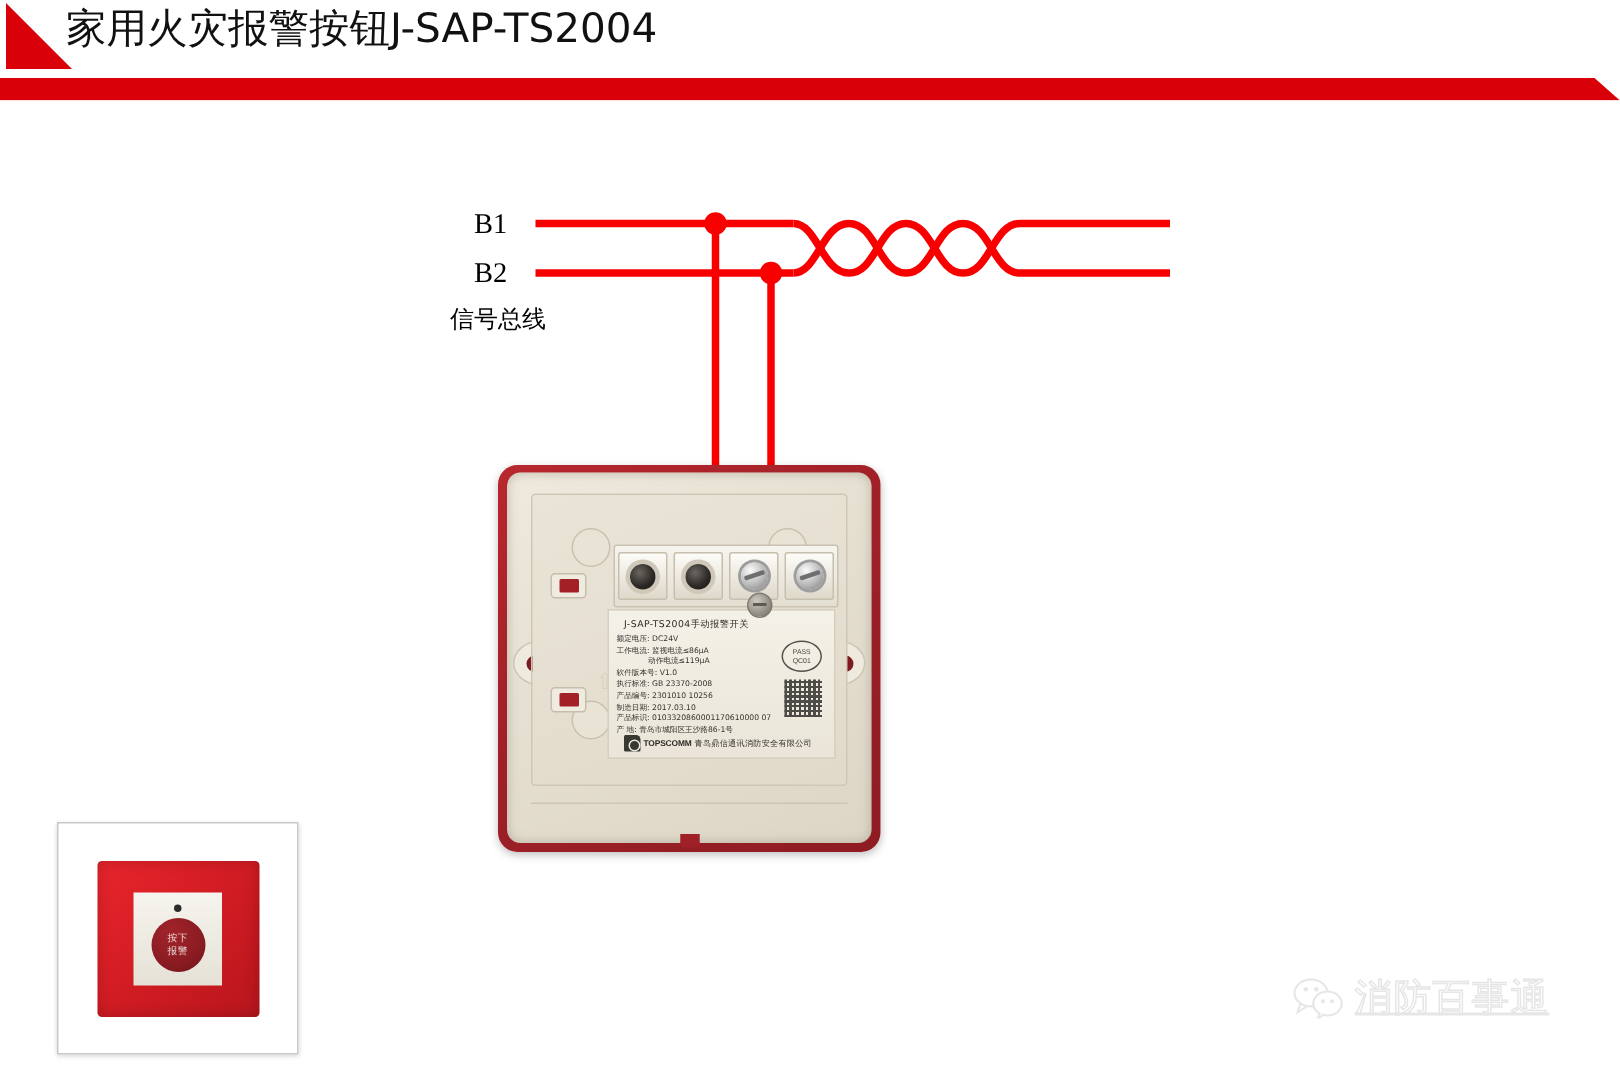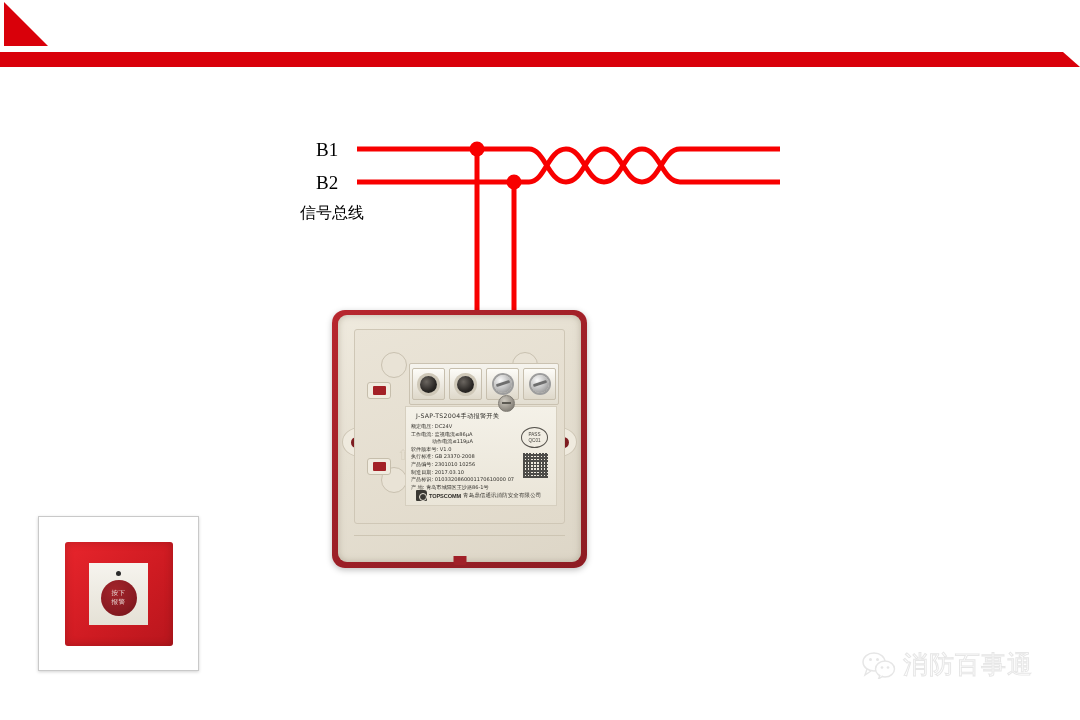--- a/index.html
+++ b/index.html
@@ -197,21 +197,21 @@
   .dev-notch{
     position:absolute;left:50%;bottom:3px;transform:translateX(-50%);
     width:13px;height:9px;background:#a02028;border-radius:0 0 2px 2px;
   }
   .dev-splitline{
     position:absolute;left:16px;right:16px;bottom:26px;height:1px;background:#cdc5b3;
   }
 
   
   .photo{
-    position:absolute;left:38px;top:516px;width:159px;height:153px;
+    position:absolute;left:38px;top:548px;width:159px;height:153px;
     background:#fff;border:1px solid #c9c9c9;
     box-shadow:0 1px 3px rgba(0,0,0,.18);
     display:flex;align-items:center;justify-content:center;
   }
   .pbtn-outer{
     width:108px;height:104px;
     background:linear-gradient(135deg,#e8252c 0%,#cf1b22 55%,#b8161d 100%);
     border-radius:3px;
     display:flex;align-items:center;justify-content:center;
     box-shadow:inset 0 0 10px rgba(0,0,0,.2);
@@ -234,29 +234,31 @@
   
   .watermark{
     position:absolute;left:862px;top:648px;
     display:flex;align-items:center;gap:7px;opacity:.55;
   }
   .wm-text{
     font-size:25px;color:transparent;
     -webkit-text-stroke:1px #d2d2d2;
     font-family:"DejaVu Sans","Liberation Sans",sans-serif;
     letter-spacing:1px;
+    text-decoration:underline;
   }
 </style>
 </head>
 <body>
 
 <div class="page">
 
   <div class="header">
     <div class="hdr-triangle"></div>
+    <div class="hdr-title">家用火灾报警按钮J-SAP-TS2004</div>
     <div class="hdr-bar"></div>
   </div>
 
   <svg class="diagram" viewBox="0 0 1080 720">
     <g stroke="#f80000" stroke-width="5" fill="none" stroke-linecap="butt">
 
       <path d="M357,149 L529,149"></path>
 
       <path d="M357,182 L529,182"></path>
 

